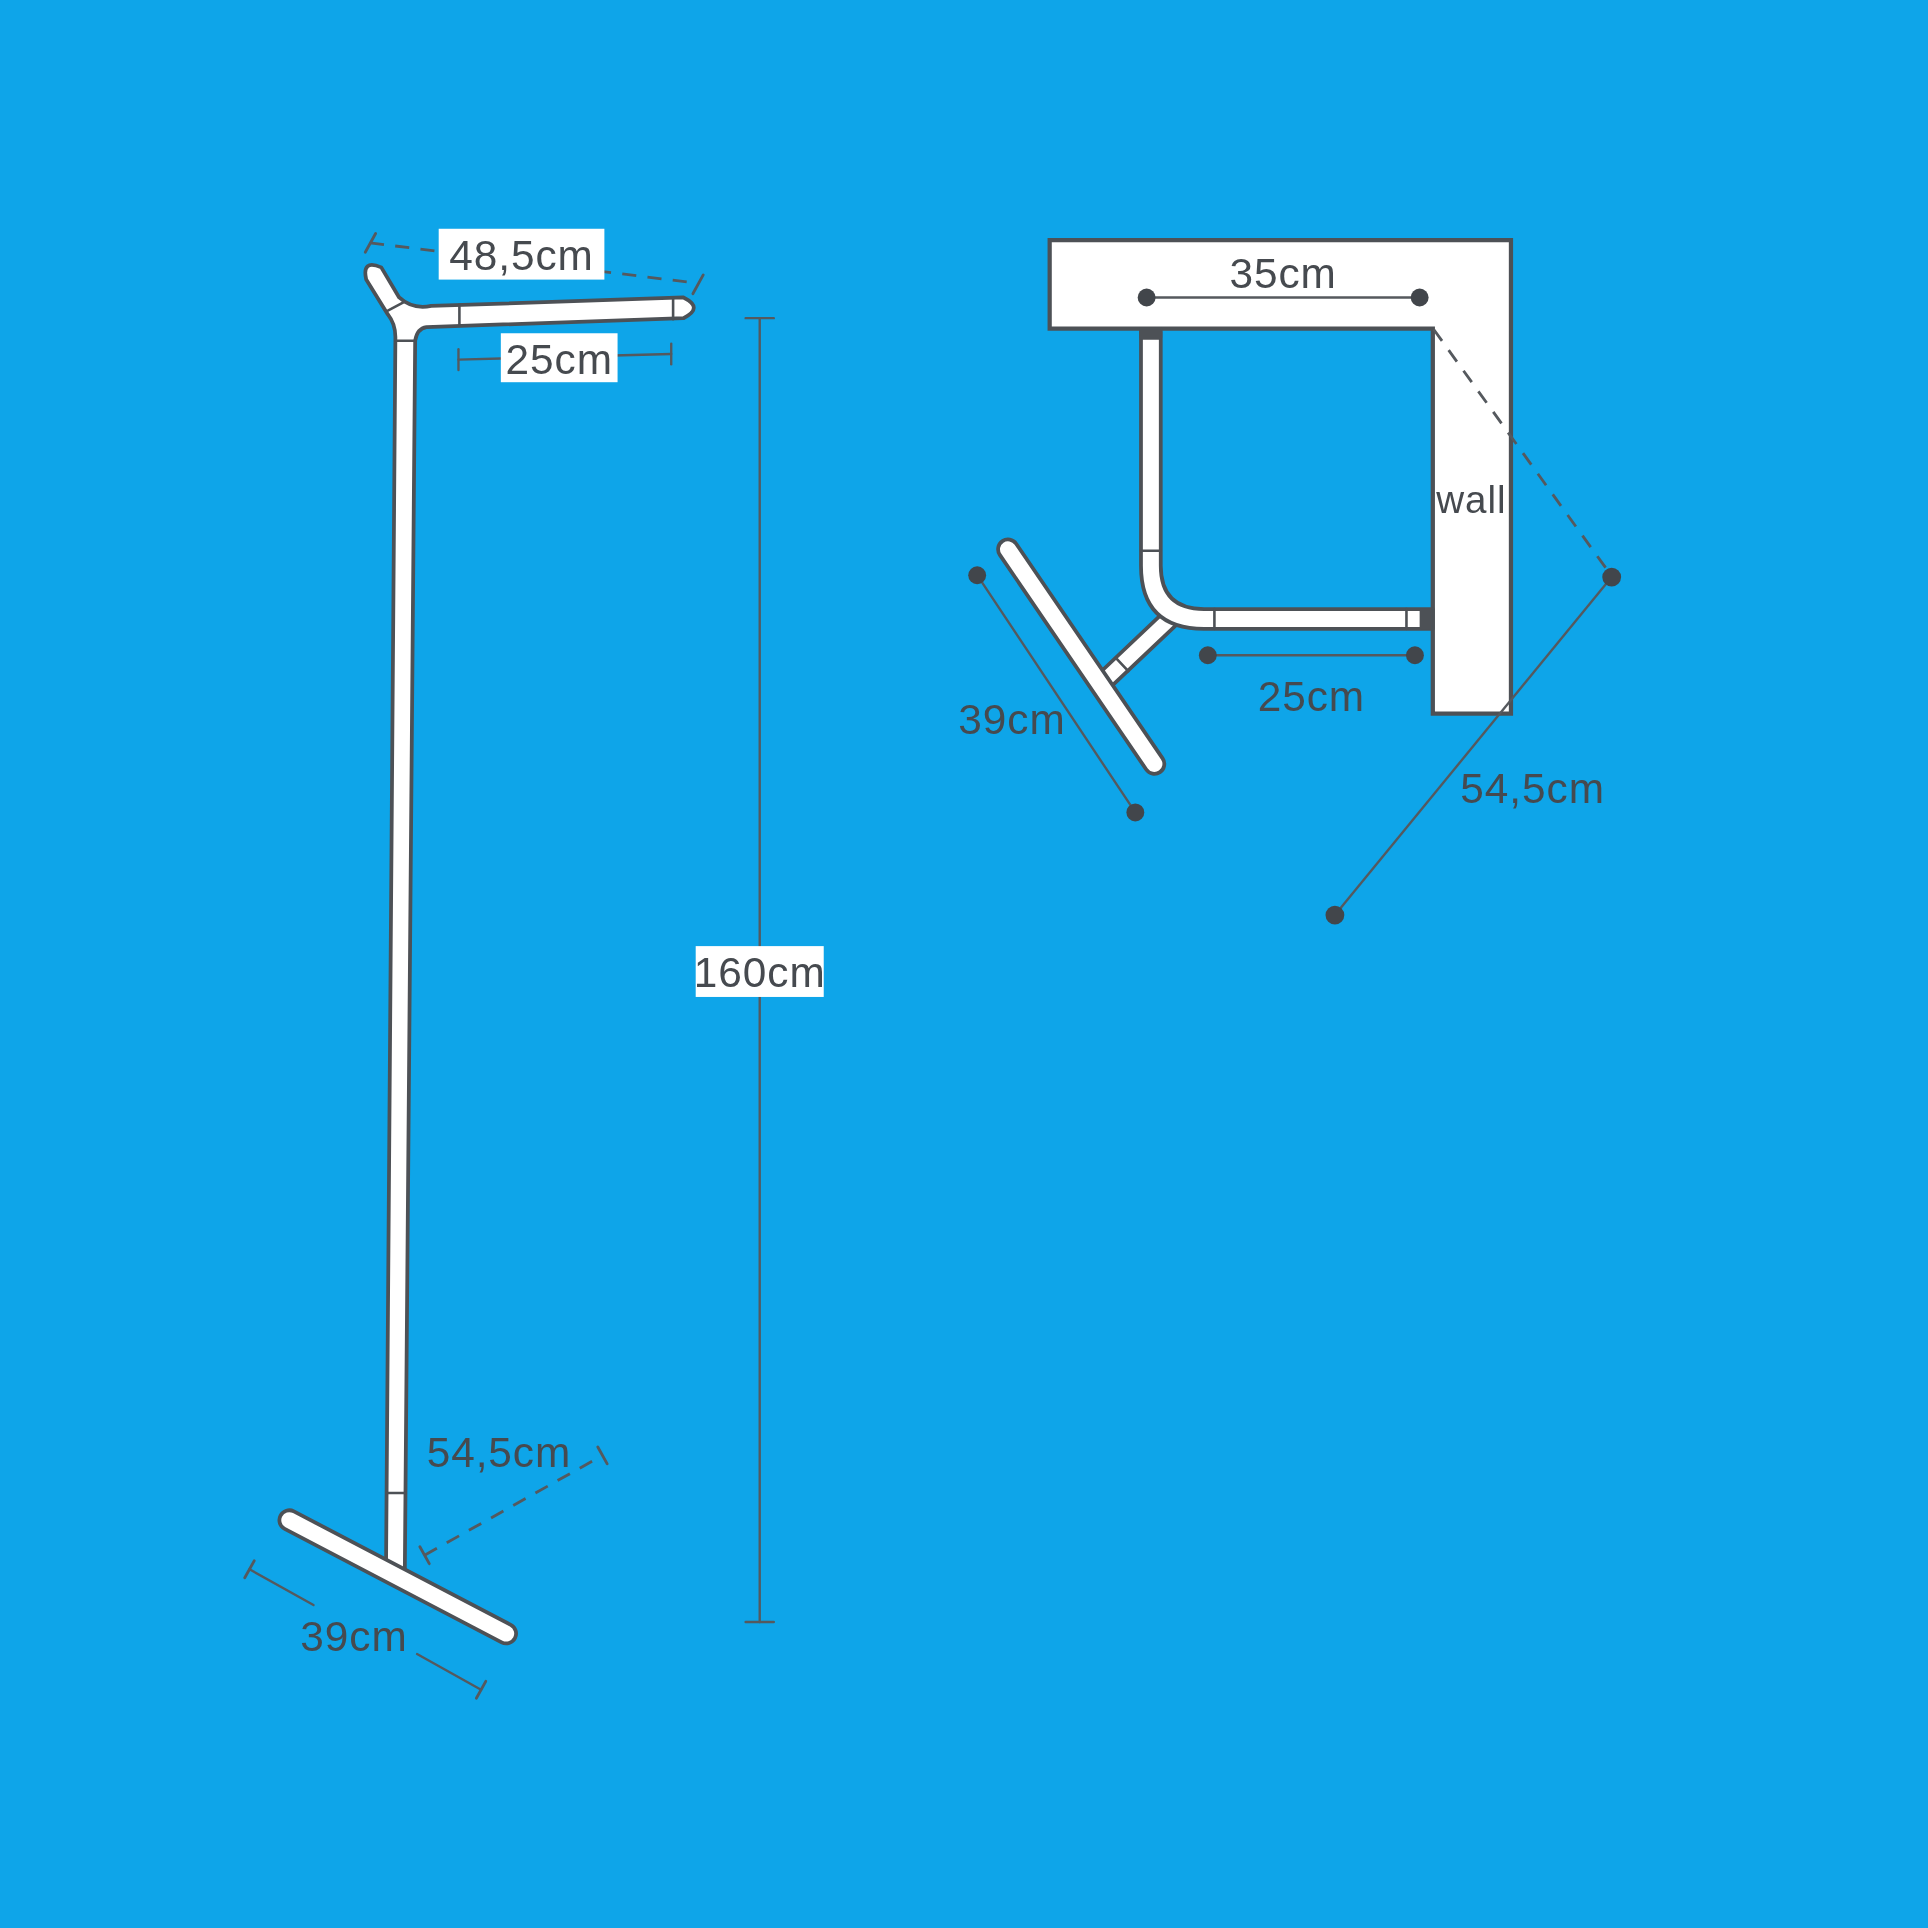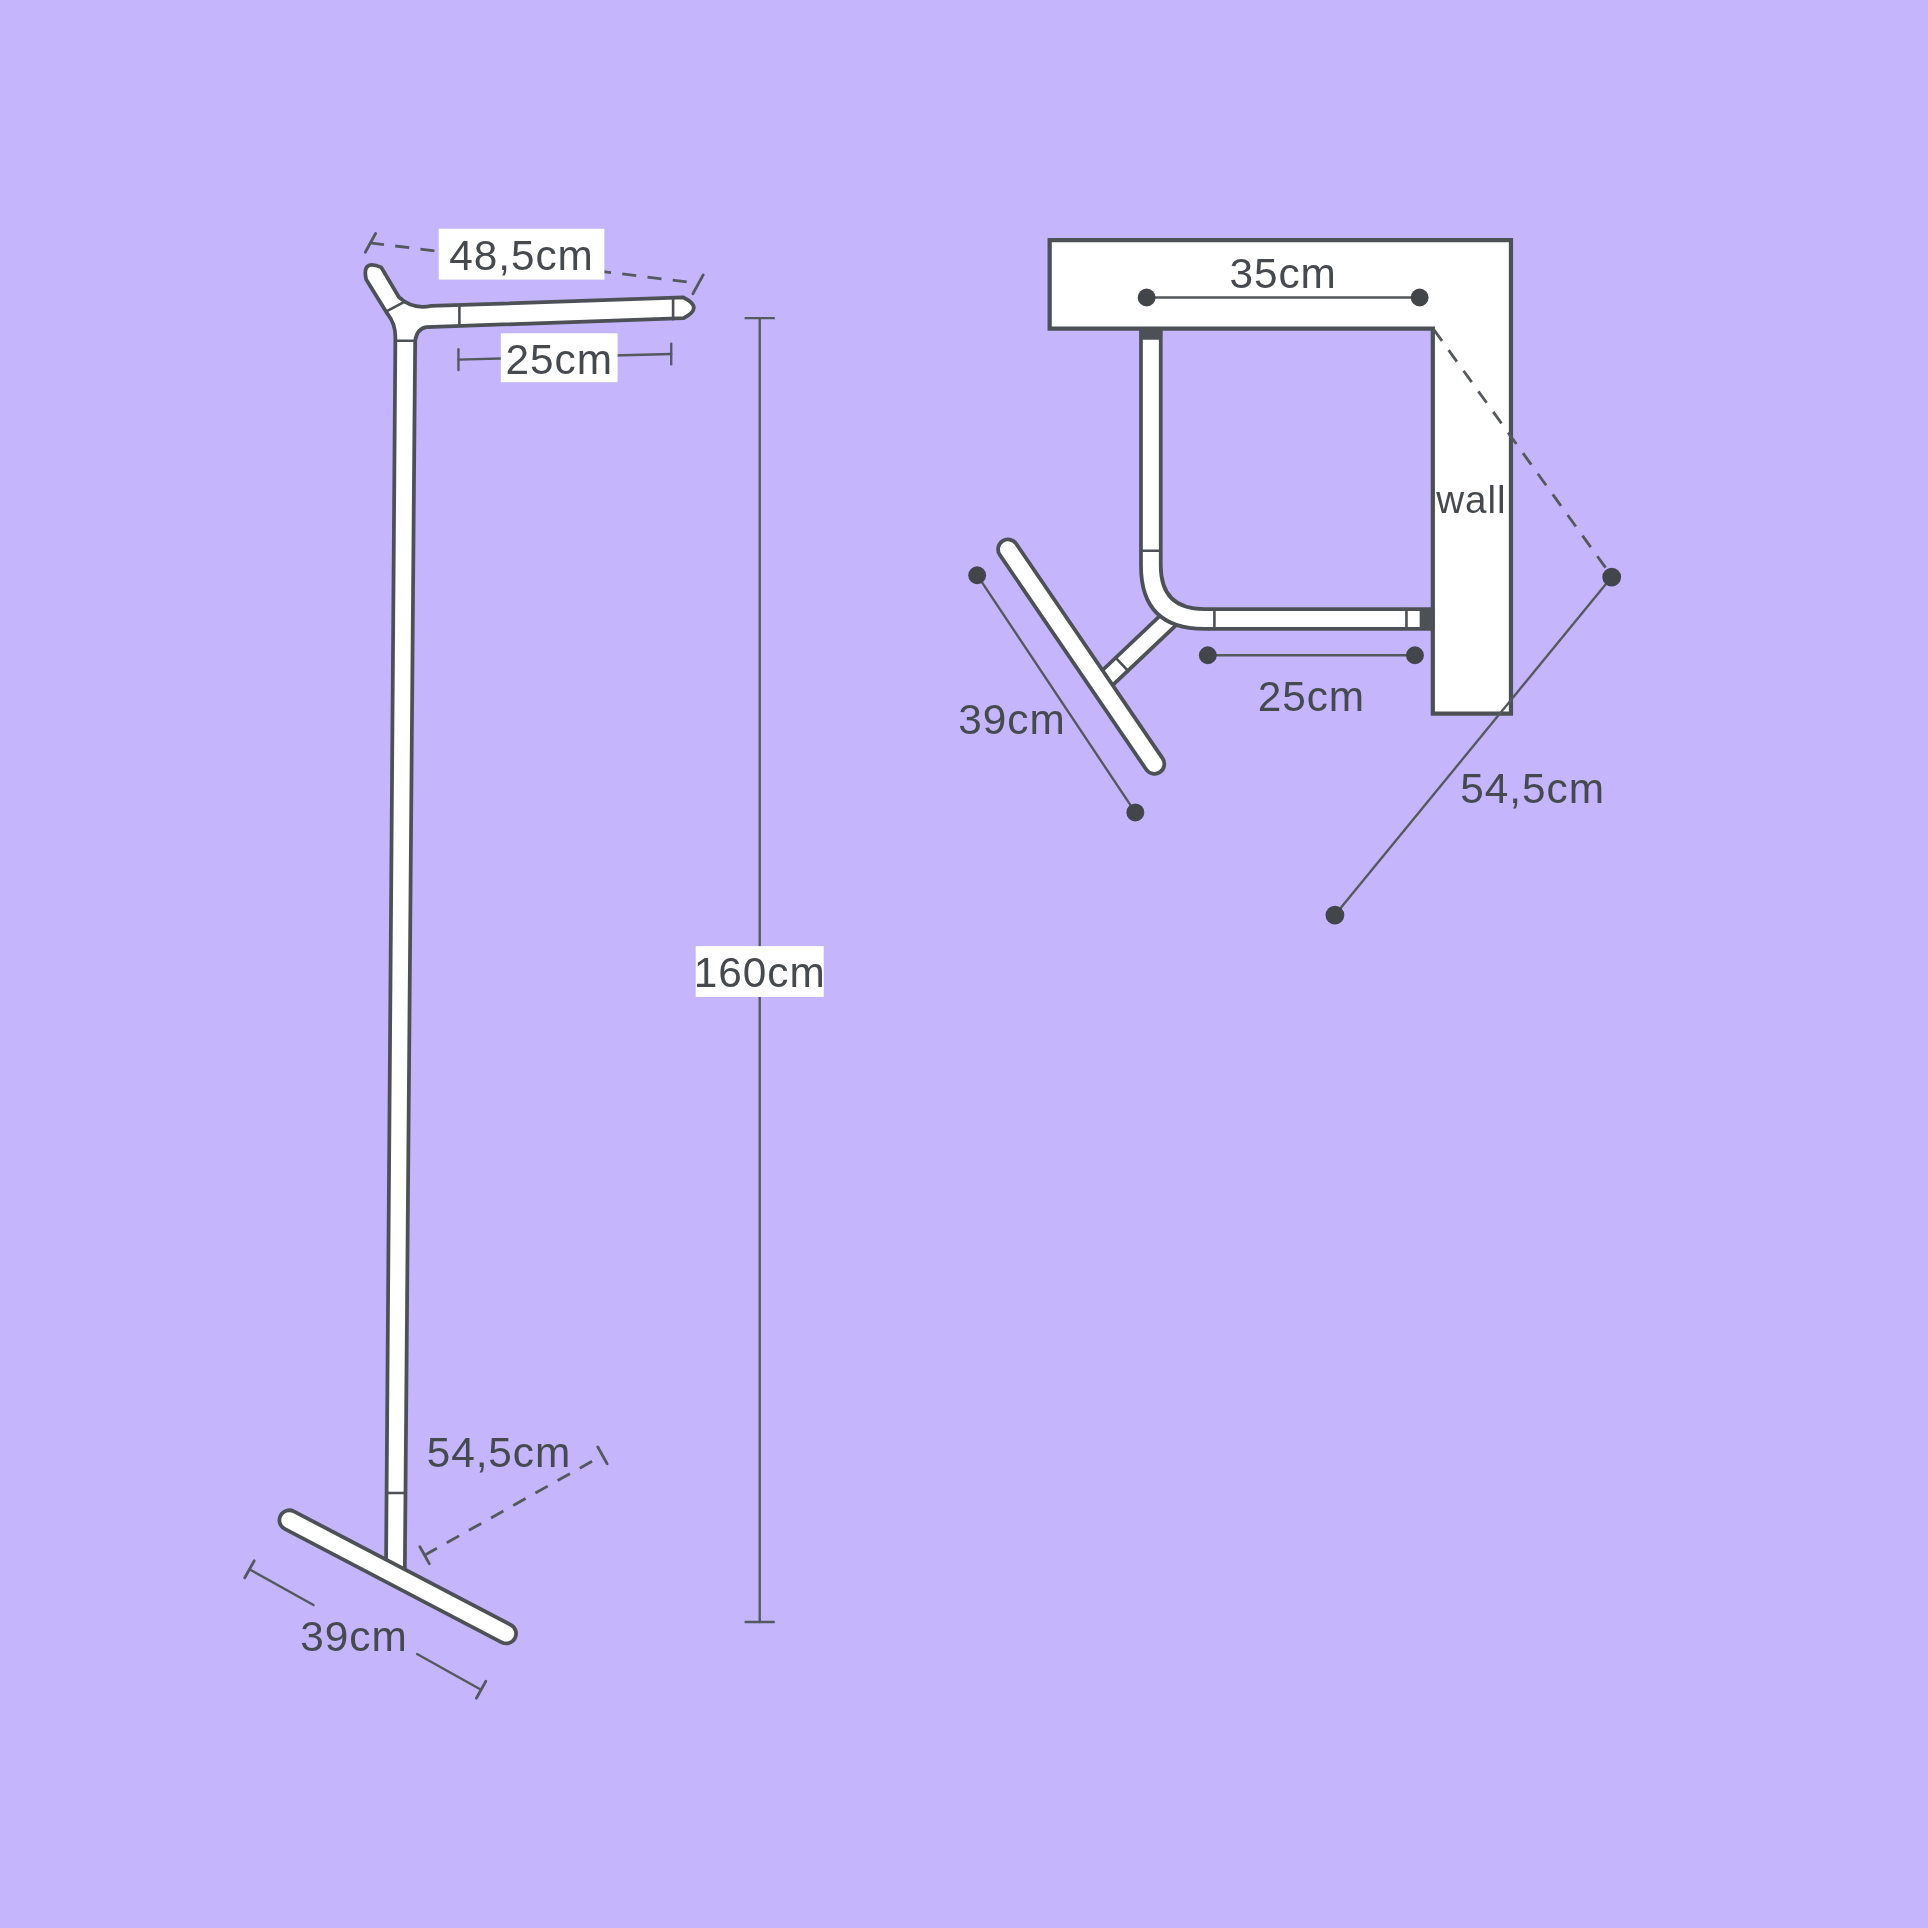--- a/index.html
+++ b/index.html
@@ -1,16 +1,16 @@
 <!DOCTYPE html>
 <html style="font-size:15px"><head>
 <meta charset="utf-8">
 <style>
   html,body{margin:0;padding:0;background:#ffffff;}
-  #canvas{position:relative;width:1928px;height:1928px;background:#c4b5fd;overflow:hidden;
+  #canvas{position:relative;width:1928px;height:1928px;background:#0ea5e9;overflow:hidden;
           font-family:"Liberation Sans", sans-serif;}
   svg{position:absolute;inset:0;display:block;}
   .tube{fill:#ffffff;stroke:#4d5156;stroke-width:4;stroke-linejoin:round;}
   .wall{fill:#ffffff;stroke:#4d5156;stroke-width:4.5;stroke-linejoin:miter;}
   .joint{fill:none;stroke:#4d5156;stroke-width:2.75;stroke-linecap:round;}
   .cap{fill:#4d5156;stroke:none;}
   .dim{fill:none;stroke:#55595e;stroke-width:2.5;stroke-linecap:round;}
   .dimthick{fill:none;stroke:#55595e;stroke-width:3;stroke-linecap:round;}
   .dash{fill:none;stroke:#55595e;stroke-width:3;stroke-linecap:butt;stroke-dasharray:15 12;}
   .dot{fill:#42464b;stroke:none;}

